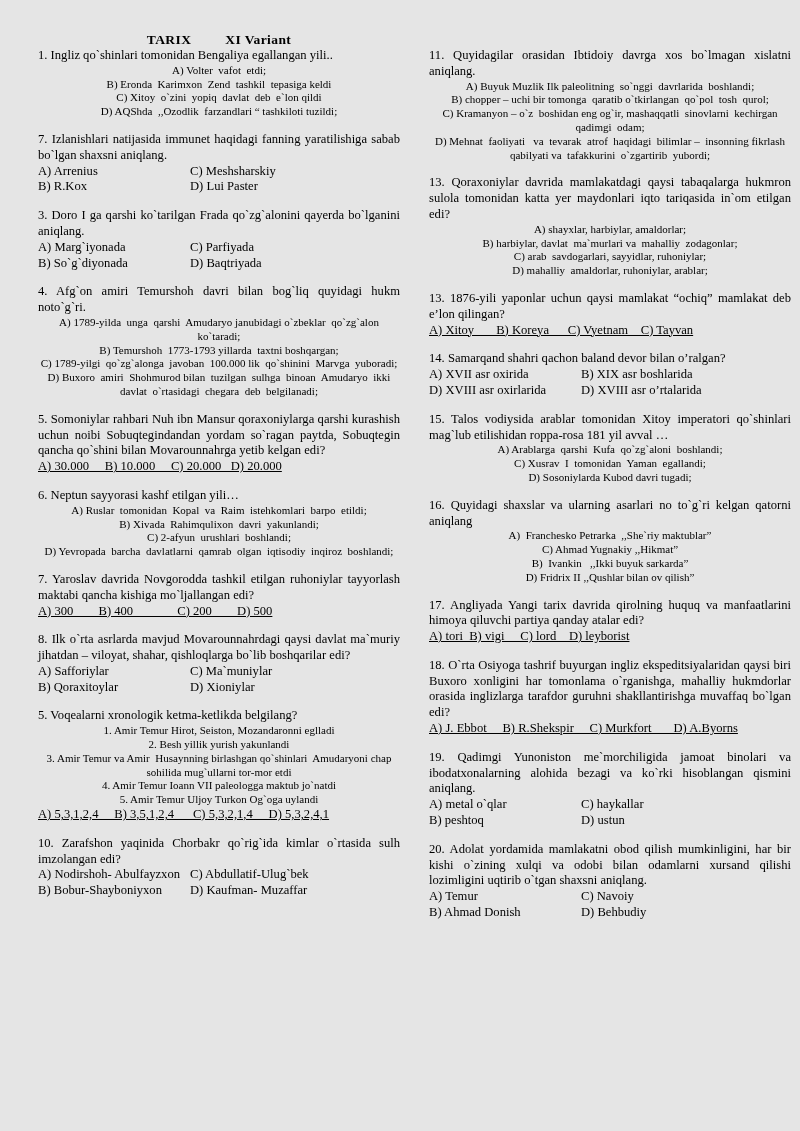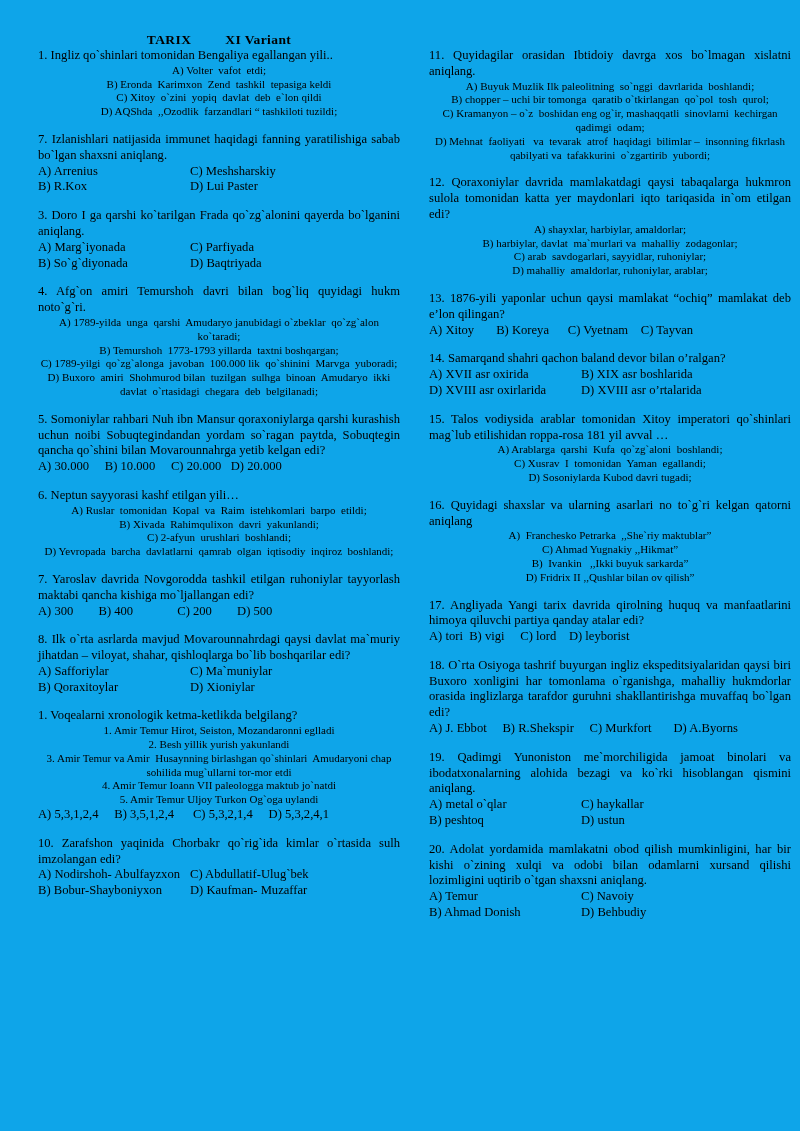--- a/index.html
+++ b/index.html
@@ -13,21 +13,21 @@
     font-family: "Liberation Serif", "DejaVu Serif", serif;
     color: #000000;
     -webkit-font-smoothing: antialiased;
   }
   .page {
     position: relative;
     width: 800px;
     height: 1131px;
     box-sizing: border-box;
     padding: 32px 28px 0 38px;
-    background: #0ea5e9;
+    background: #e5e5e5;
   }
   .doc-title {
     text-align: center;
     font-weight: bold;
     font-size: 13.5px;
     letter-spacing: 0.4px;
     margin: 0 0 0 0;
     width: 362px;
   }
   .doc-title .title-main { margin-right: 34px; }
@@ -63,20 +63,21 @@
     font-size: 12.6px;
     line-height: 1.255;
   }
   .opt-row .cell-a { width: 152px; flex: 0 0 152px; }
   .opt-row .cell-b { flex: 1 1 auto; }
   .opt-inline {
     font-size: 12.6px;
     line-height: 1.255;
     margin: 0;
     white-space: pre;
+    text-decoration: underline;
   }
 </style>
 </head>
 <body>
 
 <div class="page">
 
   <div class="doc-title">
     <span class="title-main">TARIX</span><span>XI  Variant</span>
   </div>
@@ -139,21 +140,21 @@
           <div class="opt-row">
             <span class="cell-a">A) Safforiylar</span>
             <span class="cell-b">C) Ma`muniylar</span>
           </div>
           <div class="opt-row">
             <span class="cell-a">B) Qoraxitoylar</span>
             <span class="cell-b">D) Xioniylar</span>
           </div>
         </div>
         <div class="q-block">
-          <p class="q-stem">1. Voqealarni xronologik ketma-ketlikda belgilang?</p>
+          <p class="q-stem">5. Voqealarni xronologik ketma-ketlikda belgilang?</p>
           <p class="opt">1. Amir Temur Hirot, Seiston, Mozandaronni eglladi</p>
           <p class="opt">2. Besh yillik yurish yakunlandi</p>
           <p class="opt">3. Amir Temur va Amir  Husaynning birlashgan qo`shinlari  Amudaryoni chap sohilida mug`ullarni tor-mor etdi</p>
           <p class="opt">4. Amir Temur Ioann VII paleologga maktub jo`natdi</p>
           <p class="opt">5. Amir Temur Uljoy Turkon Og`oga uylandi</p>
           <p class="opt-inline">A) 5,3,1,2,4     B) 3,5,1,2,4      C) 5,3,2,1,4     D) 5,3,2,4,1</p>
         </div>
         <div class="q-block">
           <p class="q-stem">10. Zarafshon  yaqinida  Chorbakr  qo`rig`ida  kimlar  o`rtasida  sulh  imzolangan  edi?</p>
           <div class="opt-row">
@@ -168,21 +169,21 @@
       </div>
     <div class="col col-right" id="right-col">
         <div class="q-block">
           <p class="q-stem">11. Quyidagilar  orasidan  Ibtidoiy  davrga  xos  bo`lmagan  xislatni  aniqlang.</p>
           <p class="opt">A) Buyuk Muzlik Ilk paleolitning  so`nggi  davrlarida  boshlandi;</p>
           <p class="opt">B) chopper – uchi bir tomonga  qaratib o`tkirlangan  qo`pol  tosh  qurol;</p>
           <p class="opt">C) Kramanyon – o`z  boshidan eng og`ir, mashaqqatli  sinovlarni  kechirgan qadimgi  odam;</p>
           <p class="opt">D) Mehnat  faoliyati   va  tevarak  atrof  haqidagi  bilimlar –  insonning fikrlash  qabilyati va  tafakkurini  o`zgartirib  yubordi;</p>
         </div>
         <div class="q-block">
-          <p class="q-stem">12. Qoraxoniylar  davrida  mamlakatdagi qaysi  tabaqalarga  hukmron  sulola  tomonidan  katta  yer  maydonlari  iqto  tariqasida  in`om etilgan edi?</p>
+          <p class="q-stem">13. Qoraxoniylar  davrida  mamlakatdagi qaysi  tabaqalarga  hukmron  sulola  tomonidan  katta  yer  maydonlari  iqto  tariqasida  in`om etilgan edi?</p>
           <p class="opt">A) shayxlar, harbiylar, amaldorlar;</p>
           <p class="opt">B) harbiylar, davlat  ma`murlari va  mahalliy  zodagonlar;</p>
           <p class="opt">C) arab  savdogarlari, sayyidlar, ruhoniylar;</p>
           <p class="opt">D) mahalliy  amaldorlar, ruhoniylar, arablar;</p>
         </div>
         <div class="q-block">
           <p class="q-stem">13.  1876-yili  yaponlar  uchun  qaysi  mamlakat  “ochiq”  mamlakat deb e’lon qilingan?</p>
           <p class="opt-inline">A) Xitoy       B) Koreya      C) Vyetnam    C) Tayvan</p>
         </div>
         <div class="q-block">

